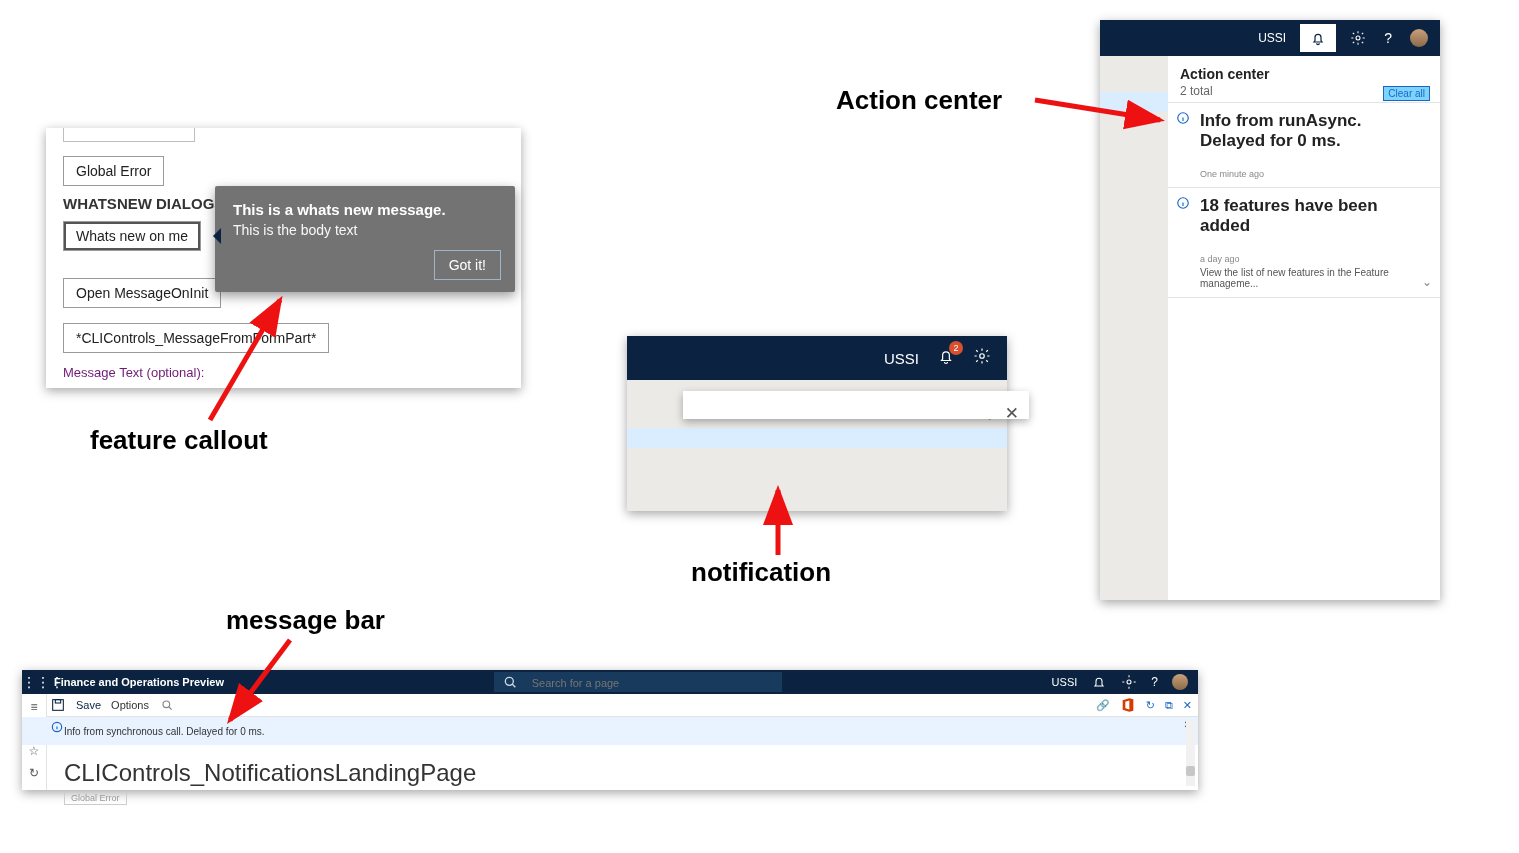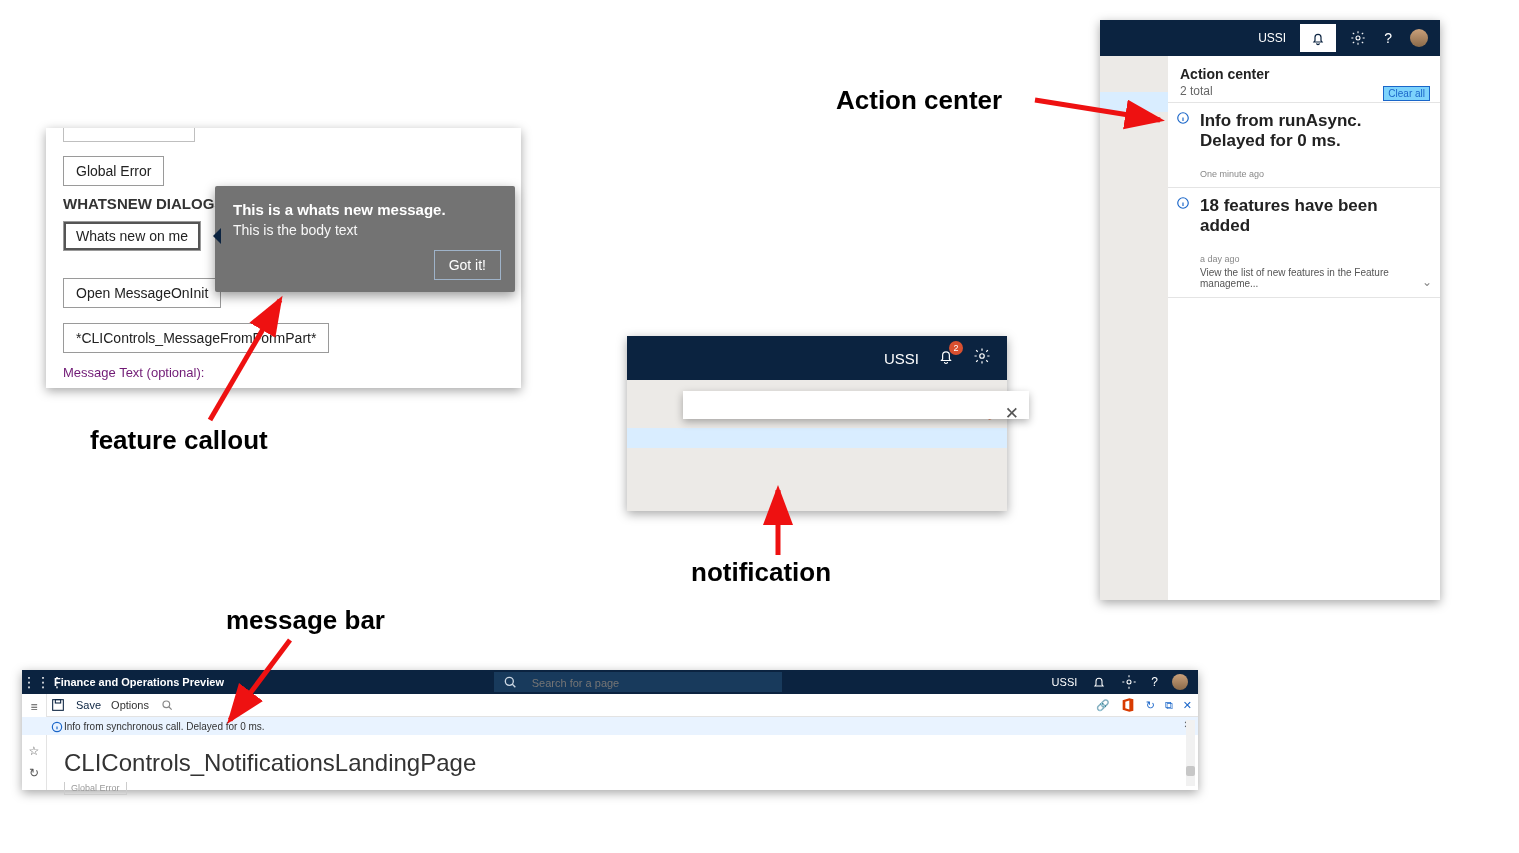--- a/index.html
+++ b/index.html
@@ -69,21 +69,21 @@
   .mb-top .search{margin-left:auto;margin-right:auto;display:flex;align-items:flex-end;background:#183a5c;border-radius:0;padding:2px 8px;gap:12px;}
   .mb-top .search input{background:transparent;border:none;color:#cdd8e4;font-size:11px;width:240px;outline:none;}
   .mb-top .right{display:flex;align-items:center;gap:14px;padding-right:10px;}
   .mb-top .right .company{font-size:11px;}
   .mb-top .right .avatar{width:16px;height:16px;border-radius:50%;background:linear-gradient(#caa07a,#8a6a4a);}
   .mb-tool{height:22px;border-bottom:1px solid #e3e3e3;display:flex;align-items:center;font-size:11px;color:#333;padding:0 6px;gap:6px;}
   .mb-tool .left-zone{display:flex;align-items:center;gap:10px;}
   .mb-tool .save{color:#0b2340;}
   .mb-tool .opts{color:#333;}
   .mb-tool .right-zone{margin-left:auto;display:flex;align-items:center;gap:10px;color:#1a66c9;}
-  .mb-msg{height:18px;background:#e9f3ff;display:flex;align-items:center;font-size:10px;color:#333;padding-left:42px;position:relative;}
+  .mb-msg{height:28px;background:#e9f3ff;display:flex;align-items:center;font-size:10px;color:#333;padding-left:42px;position:relative;}
   .mb-msg .info-ico{position:absolute;left:28px;top:3px;}
   .mb-msg .close{position:absolute;right:6px;top:2px;color:#555;}
   .mb-side{position:absolute;left:0;top:24px;bottom:0;width:24px;border-right:1px solid #e3e3e3;background:#fff;display:flex;flex-direction:column;align-items:center;gap:8px;padding-top:6px;color:#555;font-size:12px;}
   .mb-content{padding:14px 18px 0 42px;}
   .mb-content .page-title{font-size:24px;color:#333;}
   .mb-content .ghost{display:inline-block;margin-top:4px;border:1px solid #ccc;border-top:none;font-size:9px;color:#999;padding:1px 6px;}
   .mb-scroll{position:absolute;right:3px;top:50px;bottom:4px;width:9px;background:#f1f1f1;}
   .mb-scroll::after{content:"";position:absolute;left:0;right:0;bottom:10px;height:10px;background:#c7c7c7;border-radius:2px;}
 
   

